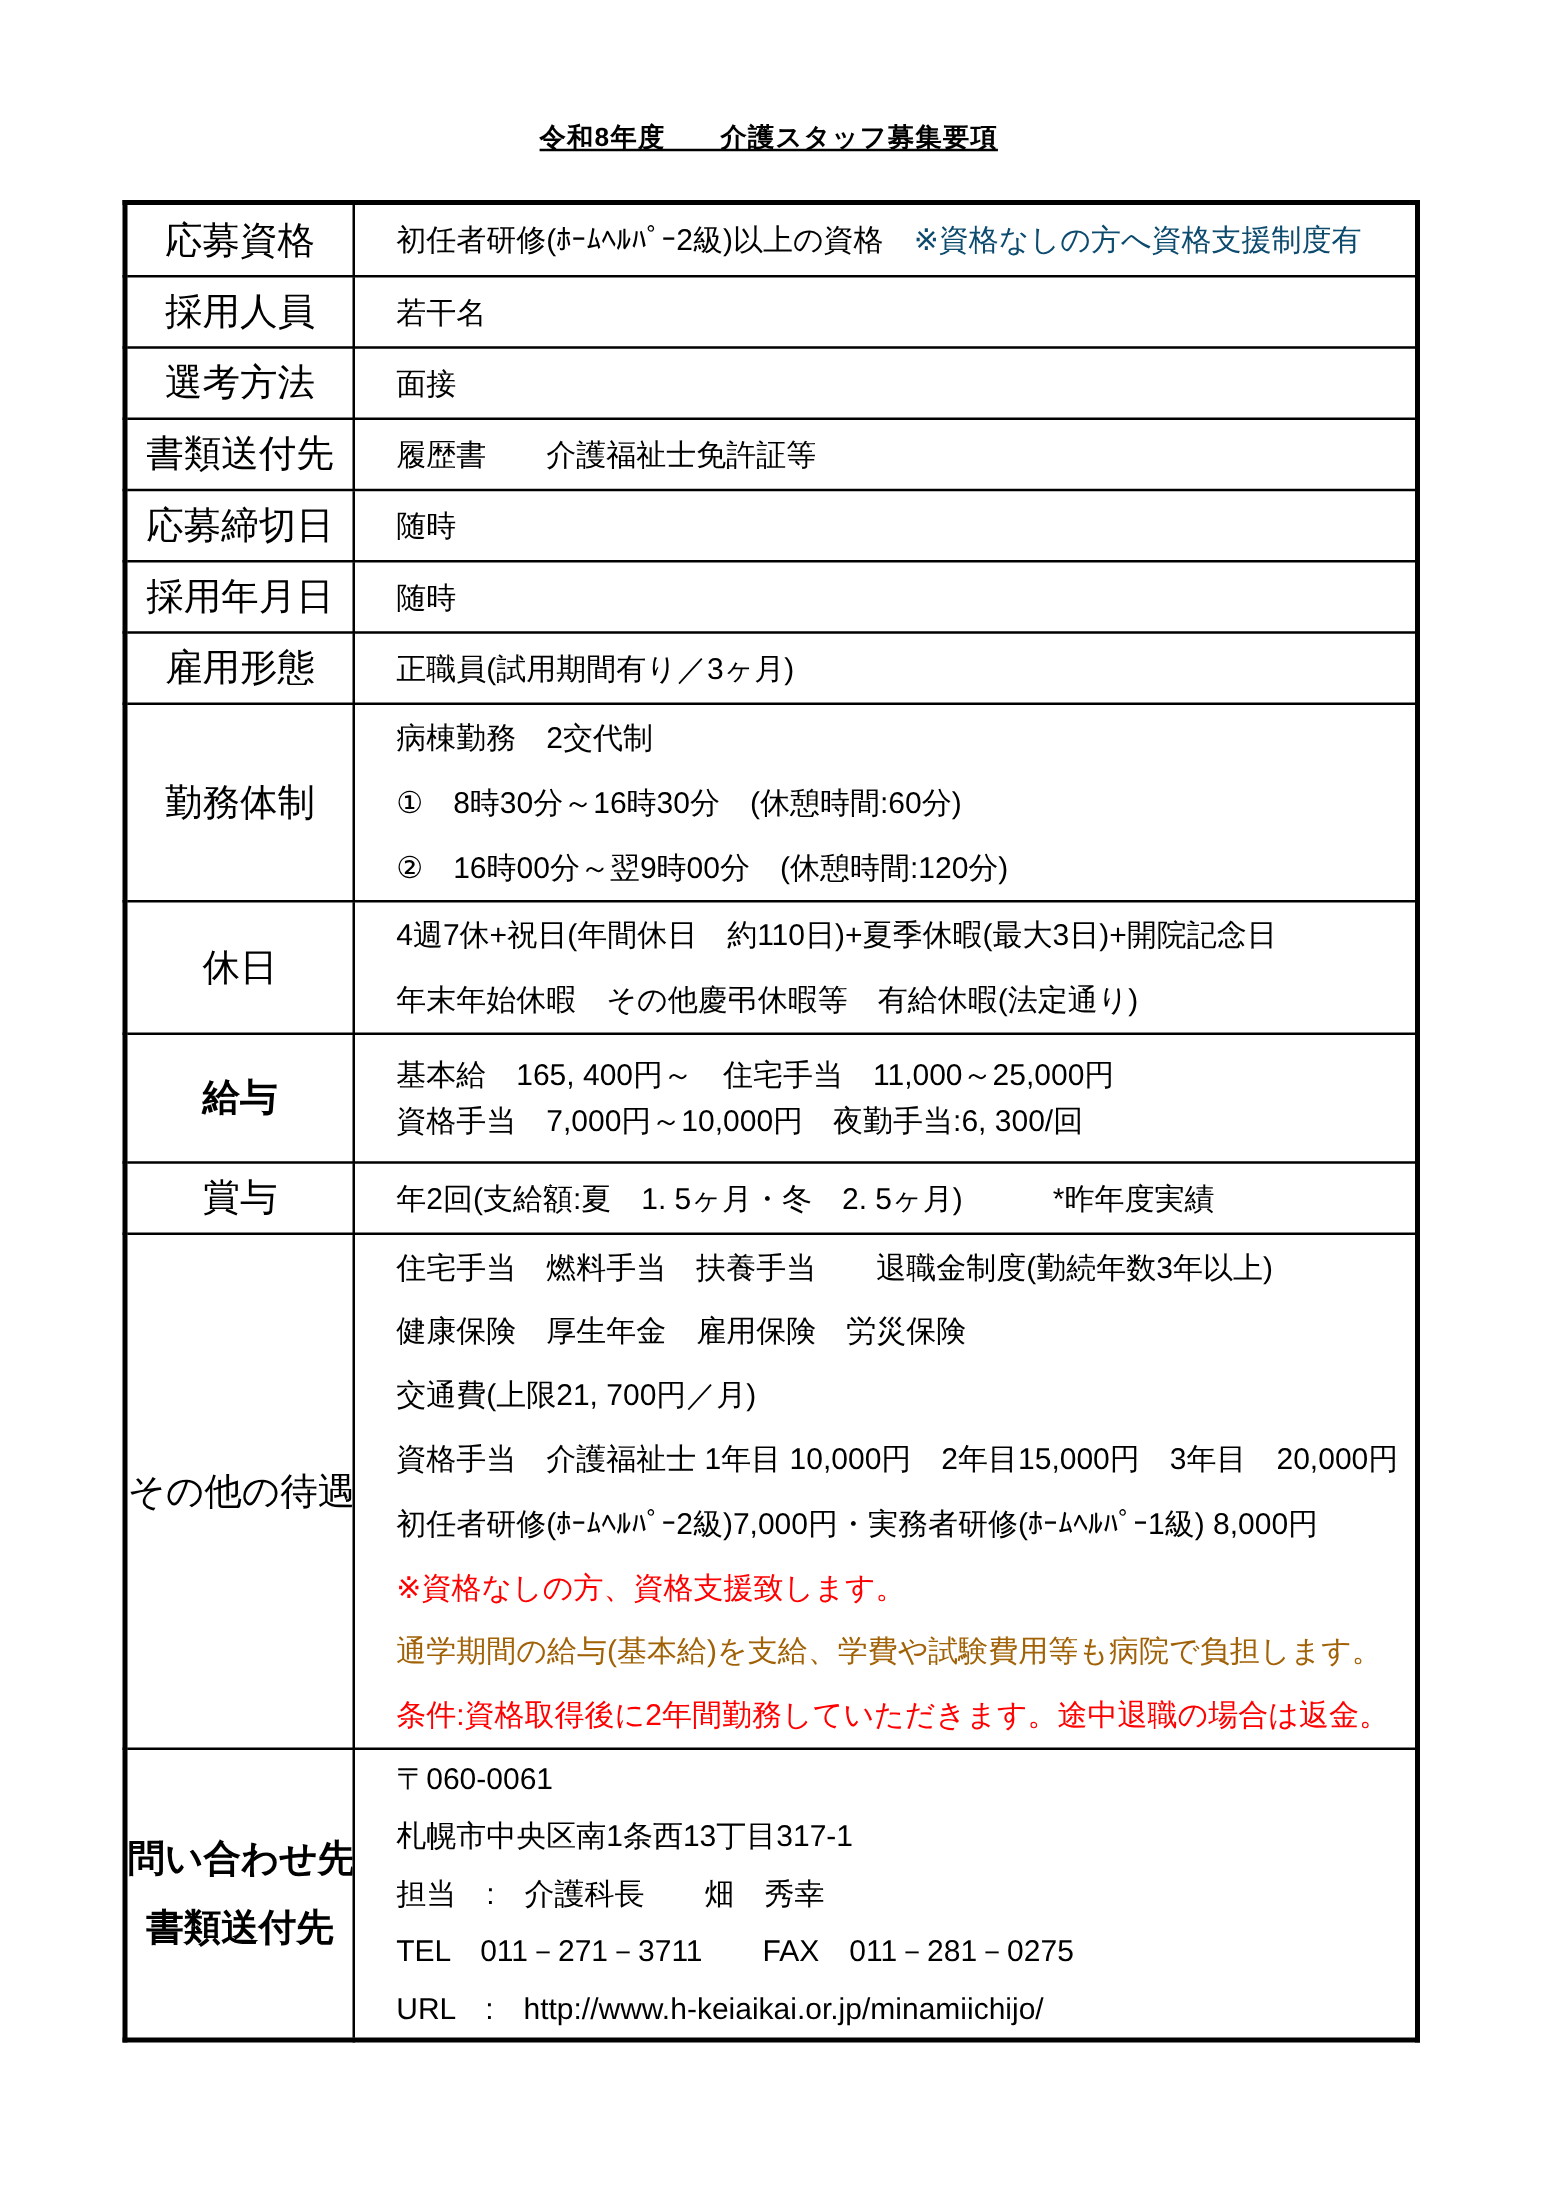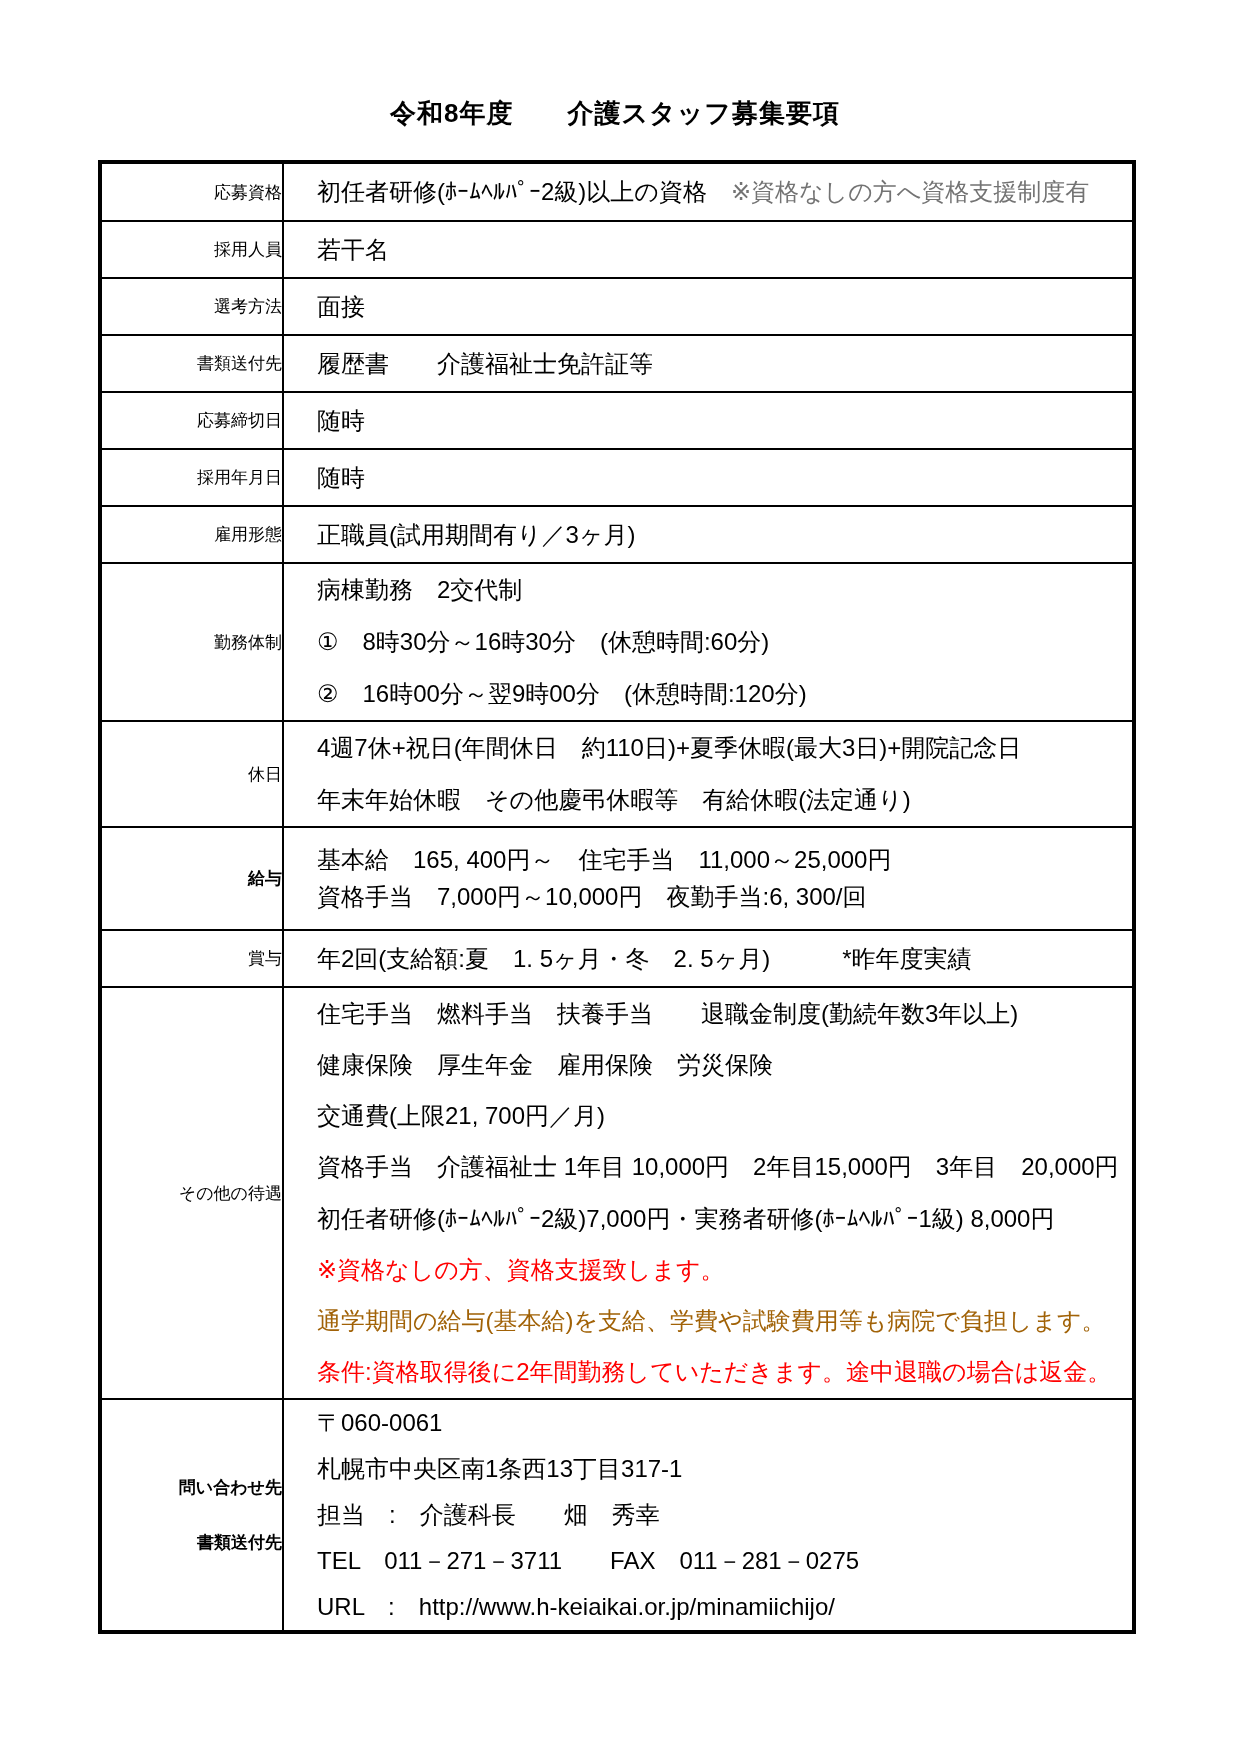--- a/index.html
+++ b/index.html
@@ -14,43 +14,44 @@
     overflow: hidden;
     font-family: "Liberation Sans", "DejaVu Sans", sans-serif;
     color: #000000;
   }
   .doc-title {
     position: absolute;
     top: 96px;
     left: 98px;
     width: 1034px;
     text-align: center;
-    font-size: 26px;
+    font-size: 21px;
     font-weight: bold;
     letter-spacing: 1px;
     white-space: pre;
+    text-decoration: underline;
   }
   table.recruit {
     position: absolute;
     left: 98px;
     top: 160px;
     width: 1034px;
     border-collapse: collapse;
     table-layout: fixed;
     border: 4px solid #000000;
   }
   table.recruit td {
     border: 2px solid #000000;
     vertical-align: middle;
     padding: 0;
     overflow: hidden;
   }
   td.label-cell {
-    text-align: right;
-    font-size: 17px;
+    text-align: center;
+    font-size: 30px;
   }
   .label-line {
     line-height: 55px;
     white-space: pre;
   }
   td.value-cell {
     font-size: 24px;
   }
   .value-wrap {
     display: flex;
@@ -73,21 +74,21 @@
     <col style="width:183px">
     <col style="width:851px">
   </colgroup>
   <tbody>
       <tr>
         <td class="label-cell" style="height: 56px;">
           <div class="label-line">応募資格</div>
         </td>
         <td class="value-cell">
           <div class="value-wrap" style="height: 56px;">
-            <div class="value-line"><span>初任者研修(ﾎｰﾑﾍﾙﾊﾟｰ2級)以上の資格　</span><span style="color: #737373;">※資格なしの方へ資格支援制度有</span></div>
+            <div class="value-line"><span>初任者研修(ﾎｰﾑﾍﾙﾊﾟｰ2級)以上の資格　</span><span style="color: #0c4a6e;">※資格なしの方へ資格支援制度有</span></div>
           </div>
         </td>
       </tr>
       <tr>
         <td class="label-cell" style="height: 50px;">
           <div class="label-line">採用人員</div>
         </td>
         <td class="value-cell">
           <div class="value-wrap" style="height: 50px;">
             <div class="value-line"><span>若干名</span></div>

